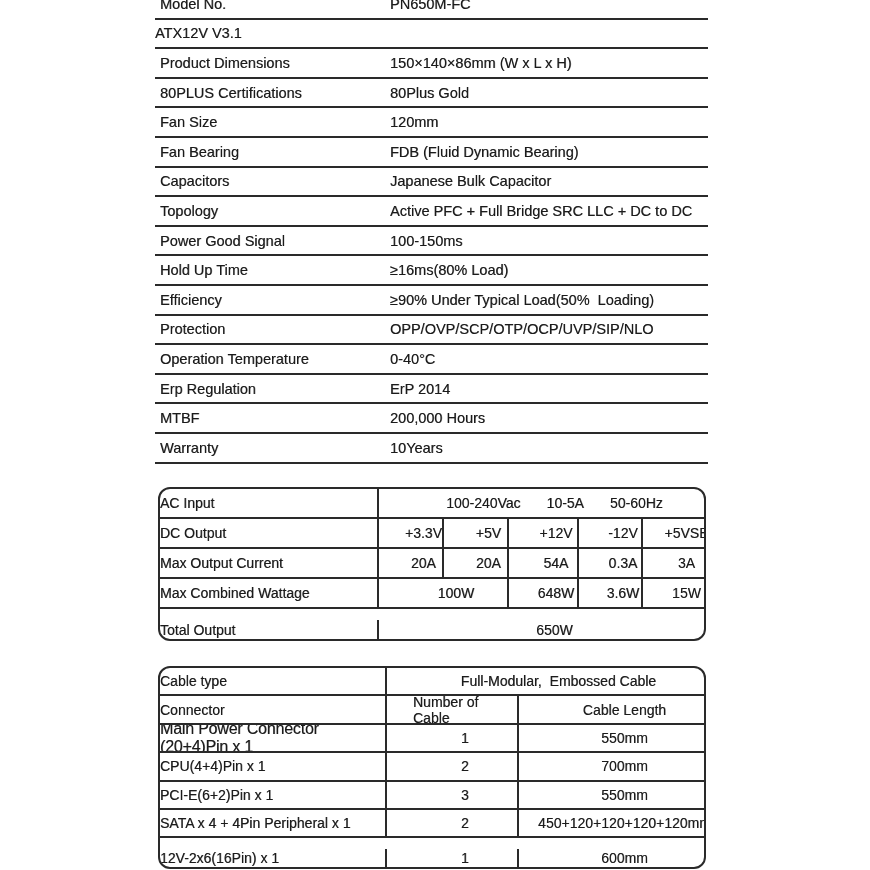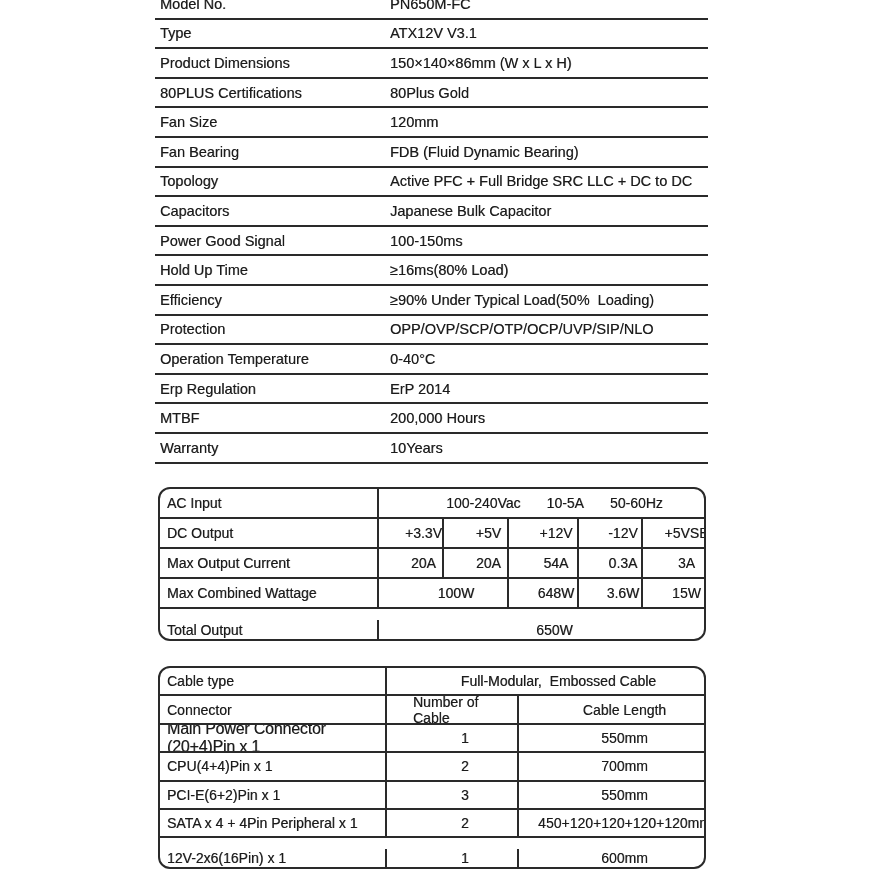--- a/index.html
+++ b/index.html
@@ -75,66 +75,65 @@
     border-bottom: 2px solid #2a2a2a;
     display: flex;
     align-items: center;
     justify-content: center;
     white-space: pre-wrap;
     overflow: hidden;
     padding-left: 26px;
   }
   .cell.lbl {
     justify-content: flex-start;
-    padding-left: 7px;
+    padding-left: 0;
   }
   .no-r { border-right: none; }
   .no-b { border-bottom: none; margin-top: 11px; }
   .sp2 { grid-column: span 2; }
   .sp5 { grid-column: span 5; }
   .ac-vals { display: flex; gap: 26px; }
   .small-fit { font-size: 16px; letter-spacing: -0.2px; }
 </style>
 </head>
 <body>
 
 <div class="page">
 
   <div class="spec-list">
     <div class="spec-row">
       <div class="spec-label">Model No.</div>
       <div class="spec-value">PN650M-FC</div>
     </div>
     <div class="spec-row">
-      <div class="spec-label">Type</div>
       <div class="spec-value">ATX12V V3.1</div>
     </div>
     <div class="spec-row">
       <div class="spec-label">Product Dimensions</div>
       <div class="spec-value">150×140×86mm (W x L x H)</div>
     </div>
     <div class="spec-row">
       <div class="spec-label">80PLUS Certifications</div>
       <div class="spec-value">80Plus Gold</div>
     </div>
     <div class="spec-row">
       <div class="spec-label">Fan Size</div>
       <div class="spec-value">120mm</div>
     </div>
     <div class="spec-row">
       <div class="spec-label">Fan Bearing</div>
       <div class="spec-value">FDB (Fluid Dynamic Bearing)</div>
     </div>
     <div class="spec-row">
+      <div class="spec-label">Capacitors</div>
+      <div class="spec-value">Japanese Bulk Capacitor</div>
+    </div>
+    <div class="spec-row">
       <div class="spec-label">Topology</div>
       <div class="spec-value">Active PFC + Full Bridge SRC LLC + DC to DC</div>
-    </div>
-    <div class="spec-row">
-      <div class="spec-label">Capacitors</div>
-      <div class="spec-value">Japanese Bulk Capacitor</div>
     </div>
     <div class="spec-row">
       <div class="spec-label">Power Good Signal</div>
       <div class="spec-value">100-150ms</div>
     </div>
     <div class="spec-row">
       <div class="spec-label">Hold Up Time</div>
       <div class="spec-value">≥16ms(80% Load)</div>
     </div>
     <div class="spec-row">

